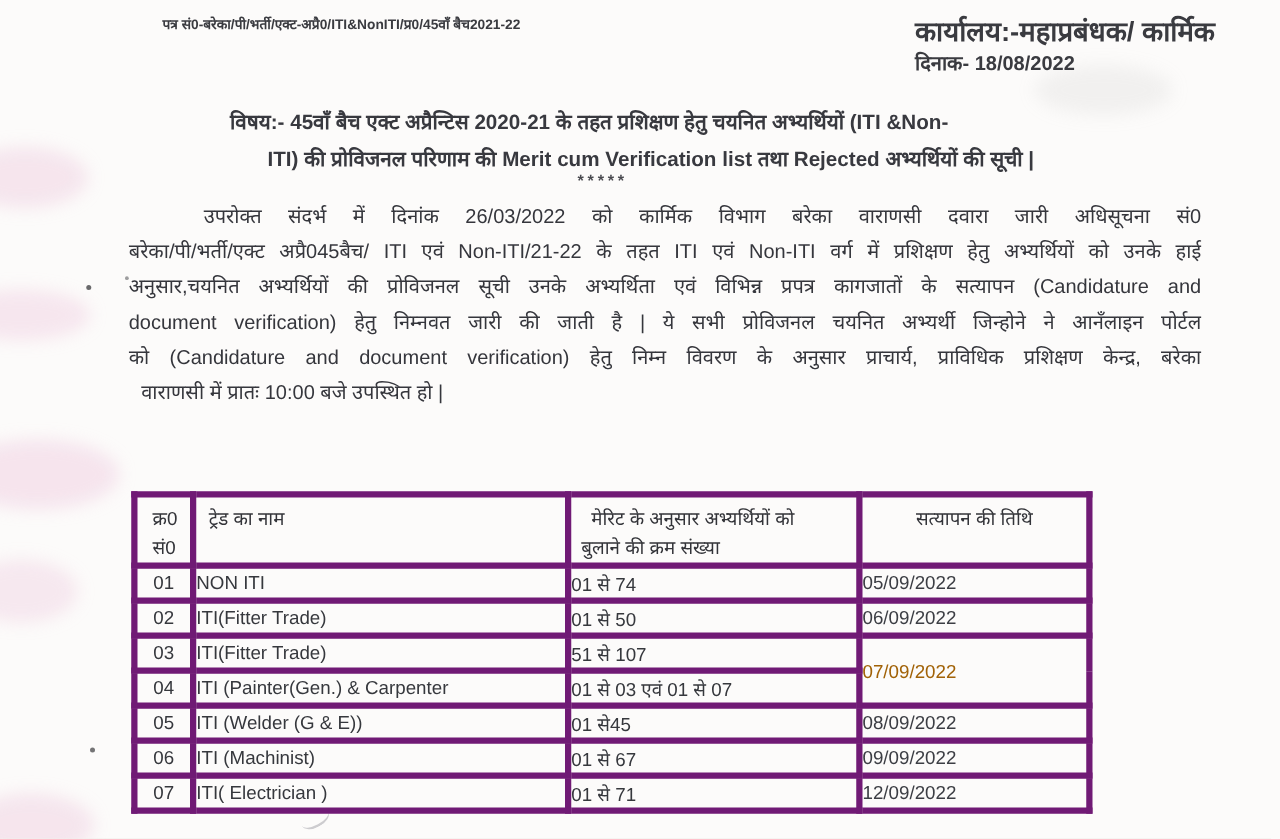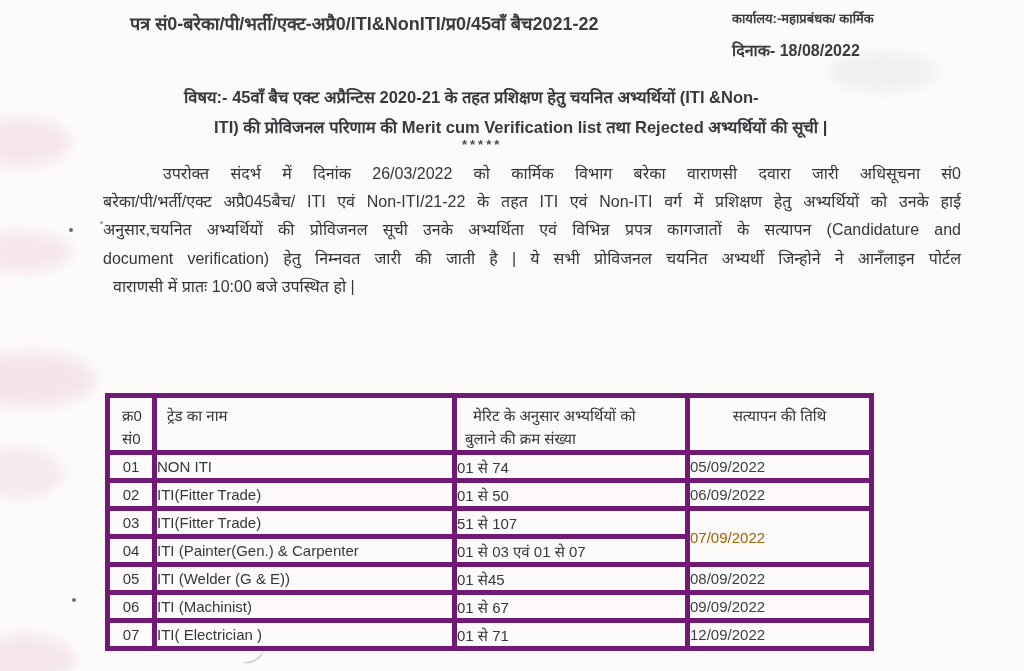--- a/index.html
+++ b/index.html
@@ -8,22 +8,22 @@
     background:#e9e7e4;
   }
   .page{
     position:relative;
     width:1024px;height:671px;
     background:#fcfbfa;
     overflow:hidden;
     color:#33343a;
   }
   .abs{position:absolute;white-space:nowrap;}
-  .ref-line{left:130px;top:11px;font-size:18px;font-weight:600;color:#3a3b40;}
-  .office-line{left:732px;top:9px;font-size:13px;font-weight:600;color:#3a3b40;}
+  .ref-line{left:130px;top:11px;font-size:11px;font-weight:600;color:#3a3b40;}
+  .office-line{left:732px;top:9px;font-size:22px;font-weight:600;color:#3a3b40;}
   .date-line{left:732px;top:39px;font-size:16px;font-weight:600;color:#3a3b40;}
   .subject-1{left:184px;top:85px;font-size:16.5px;font-weight:600;color:#38393f;}
   .subject-2{left:214px;top:115px;font-size:16.5px;font-weight:600;color:#38393f;}
   .stars{left:462px;top:137px;font-size:13px;font-weight:700;letter-spacing:3px;color:#4a4b50;}
 
   .body-block{
     position:absolute;left:103px;top:160px;width:858px;height:228px;
     font-size:16px;color:#35363c;overflow:hidden;
   }
   .body-line{
@@ -96,20 +96,21 @@
 
   <div class="abs subject-1">विषय:- 45वाँ बैच एक्ट अप्रैन्टिस 2020-21 के तहत प्रशिक्षण हेतु चयनित अभ्यर्थियों  (ITI &amp;Non-</div>
   <div class="abs subject-2">ITI) की प्रोविजनल परिणाम की  Merit cum Verification list तथा Rejected अभ्यर्थियों की सूची |</div>
   <div class="abs stars">*****</div>
 
   <div class="body-block">
     <div class="body-line first">उपरोक्त संदर्भ में दिनांक 26/03/2022 को कार्मिक विभाग बरेका वाराणसी दवारा जारी अधिसूचना सं0</div>
     <div class="body-line">बरेका/पी/भर्ती/एक्ट अप्रै045बैच/ ITI एवं Non-ITI/21-22 के तहत ITI एवं Non-ITI वर्ग में प्रशिक्षण हेतु अभ्यर्थियों को उनके हाई</div>
     <div class="body-line">अनुसार,चयनित अभ्यर्थियों की प्रोविजनल सूची उनके अभ्यर्थिता एवं विभिन्न प्रपत्र कागजातों के सत्यापन (Candidature and</div>
     <div class="body-line">document  verification) हेतु निम्नवत जारी की जाती है | ये सभी प्रोविजनल चयनित अभ्यर्थी जिन्होने ने आनँलाइन पोर्टल</div>
+    <div class="body-line">को (Candidature and document verification) हेतु निम्न विवरण के अनुसार प्राचार्य, प्राविधिक प्रशिक्षण केन्द्र, बरेका</div>
     <div class="body-line last">वाराणसी में प्रातः 10:00 बजे उपस्थित हो |</div>
   </div>
 
   <table class="trades">
     <colgroup>
         <col class="c1">
         <col class="c2">
         <col class="c3">
         <col class="c4">
       </colgroup>

